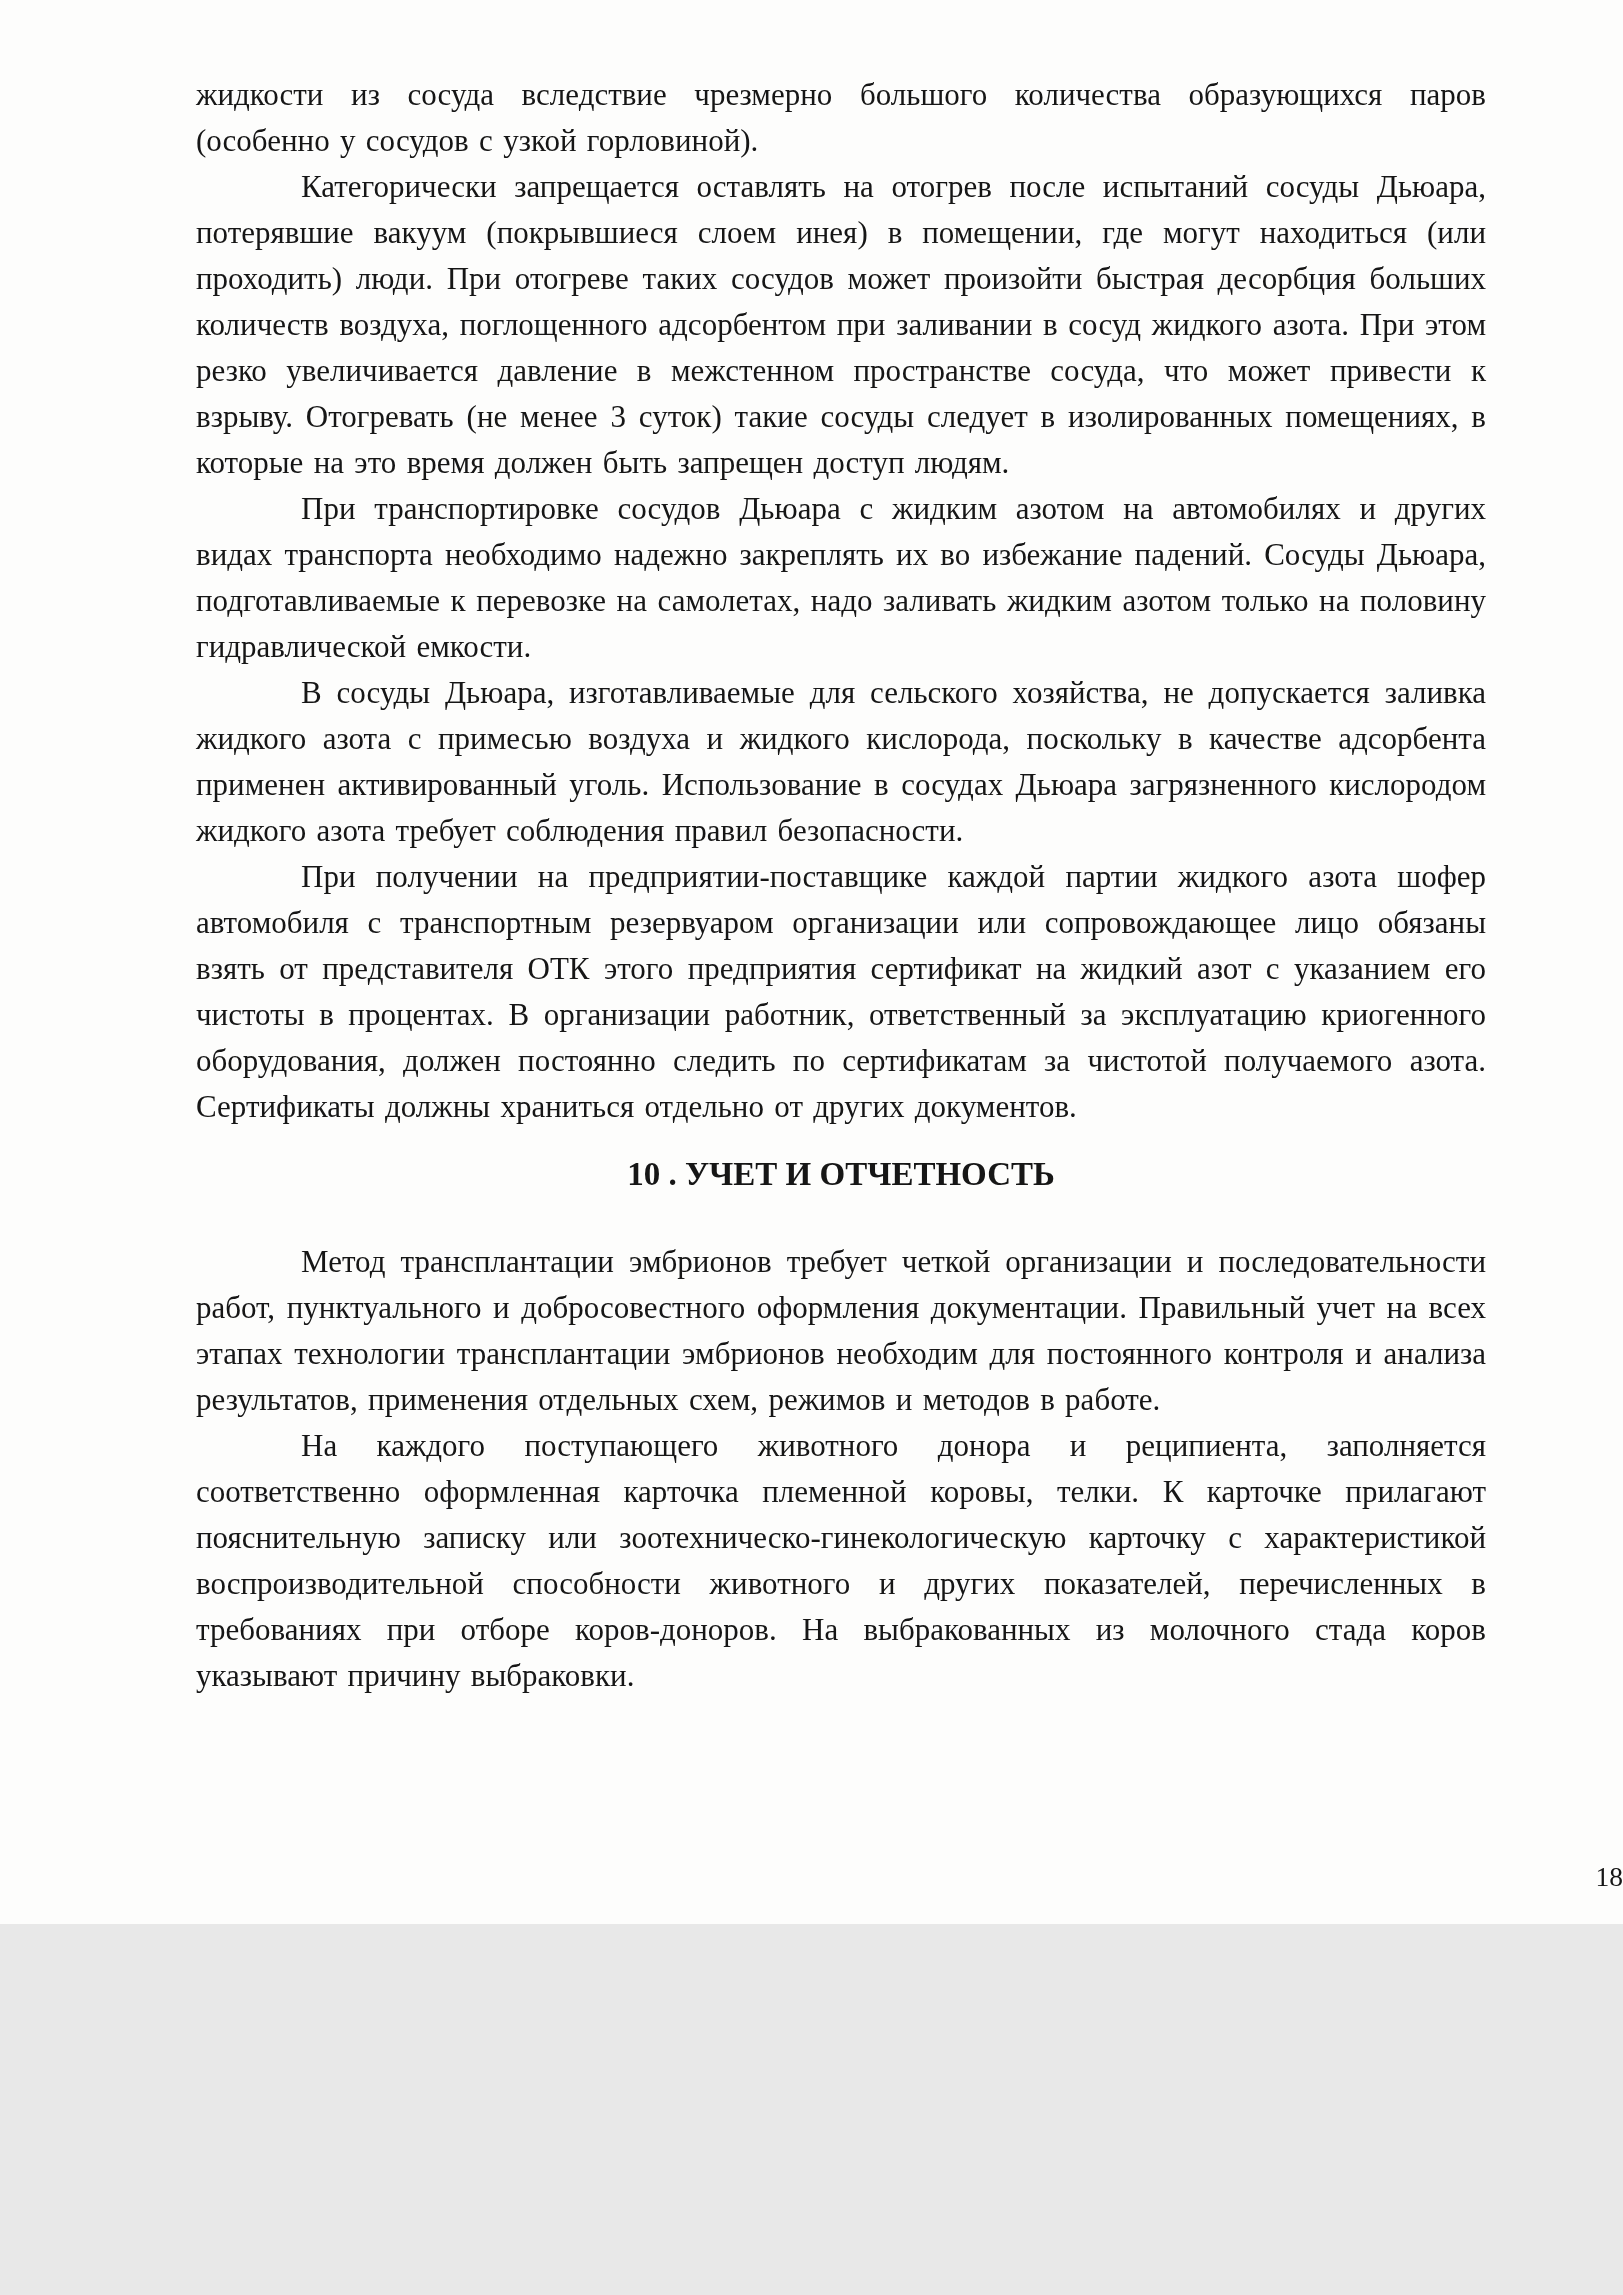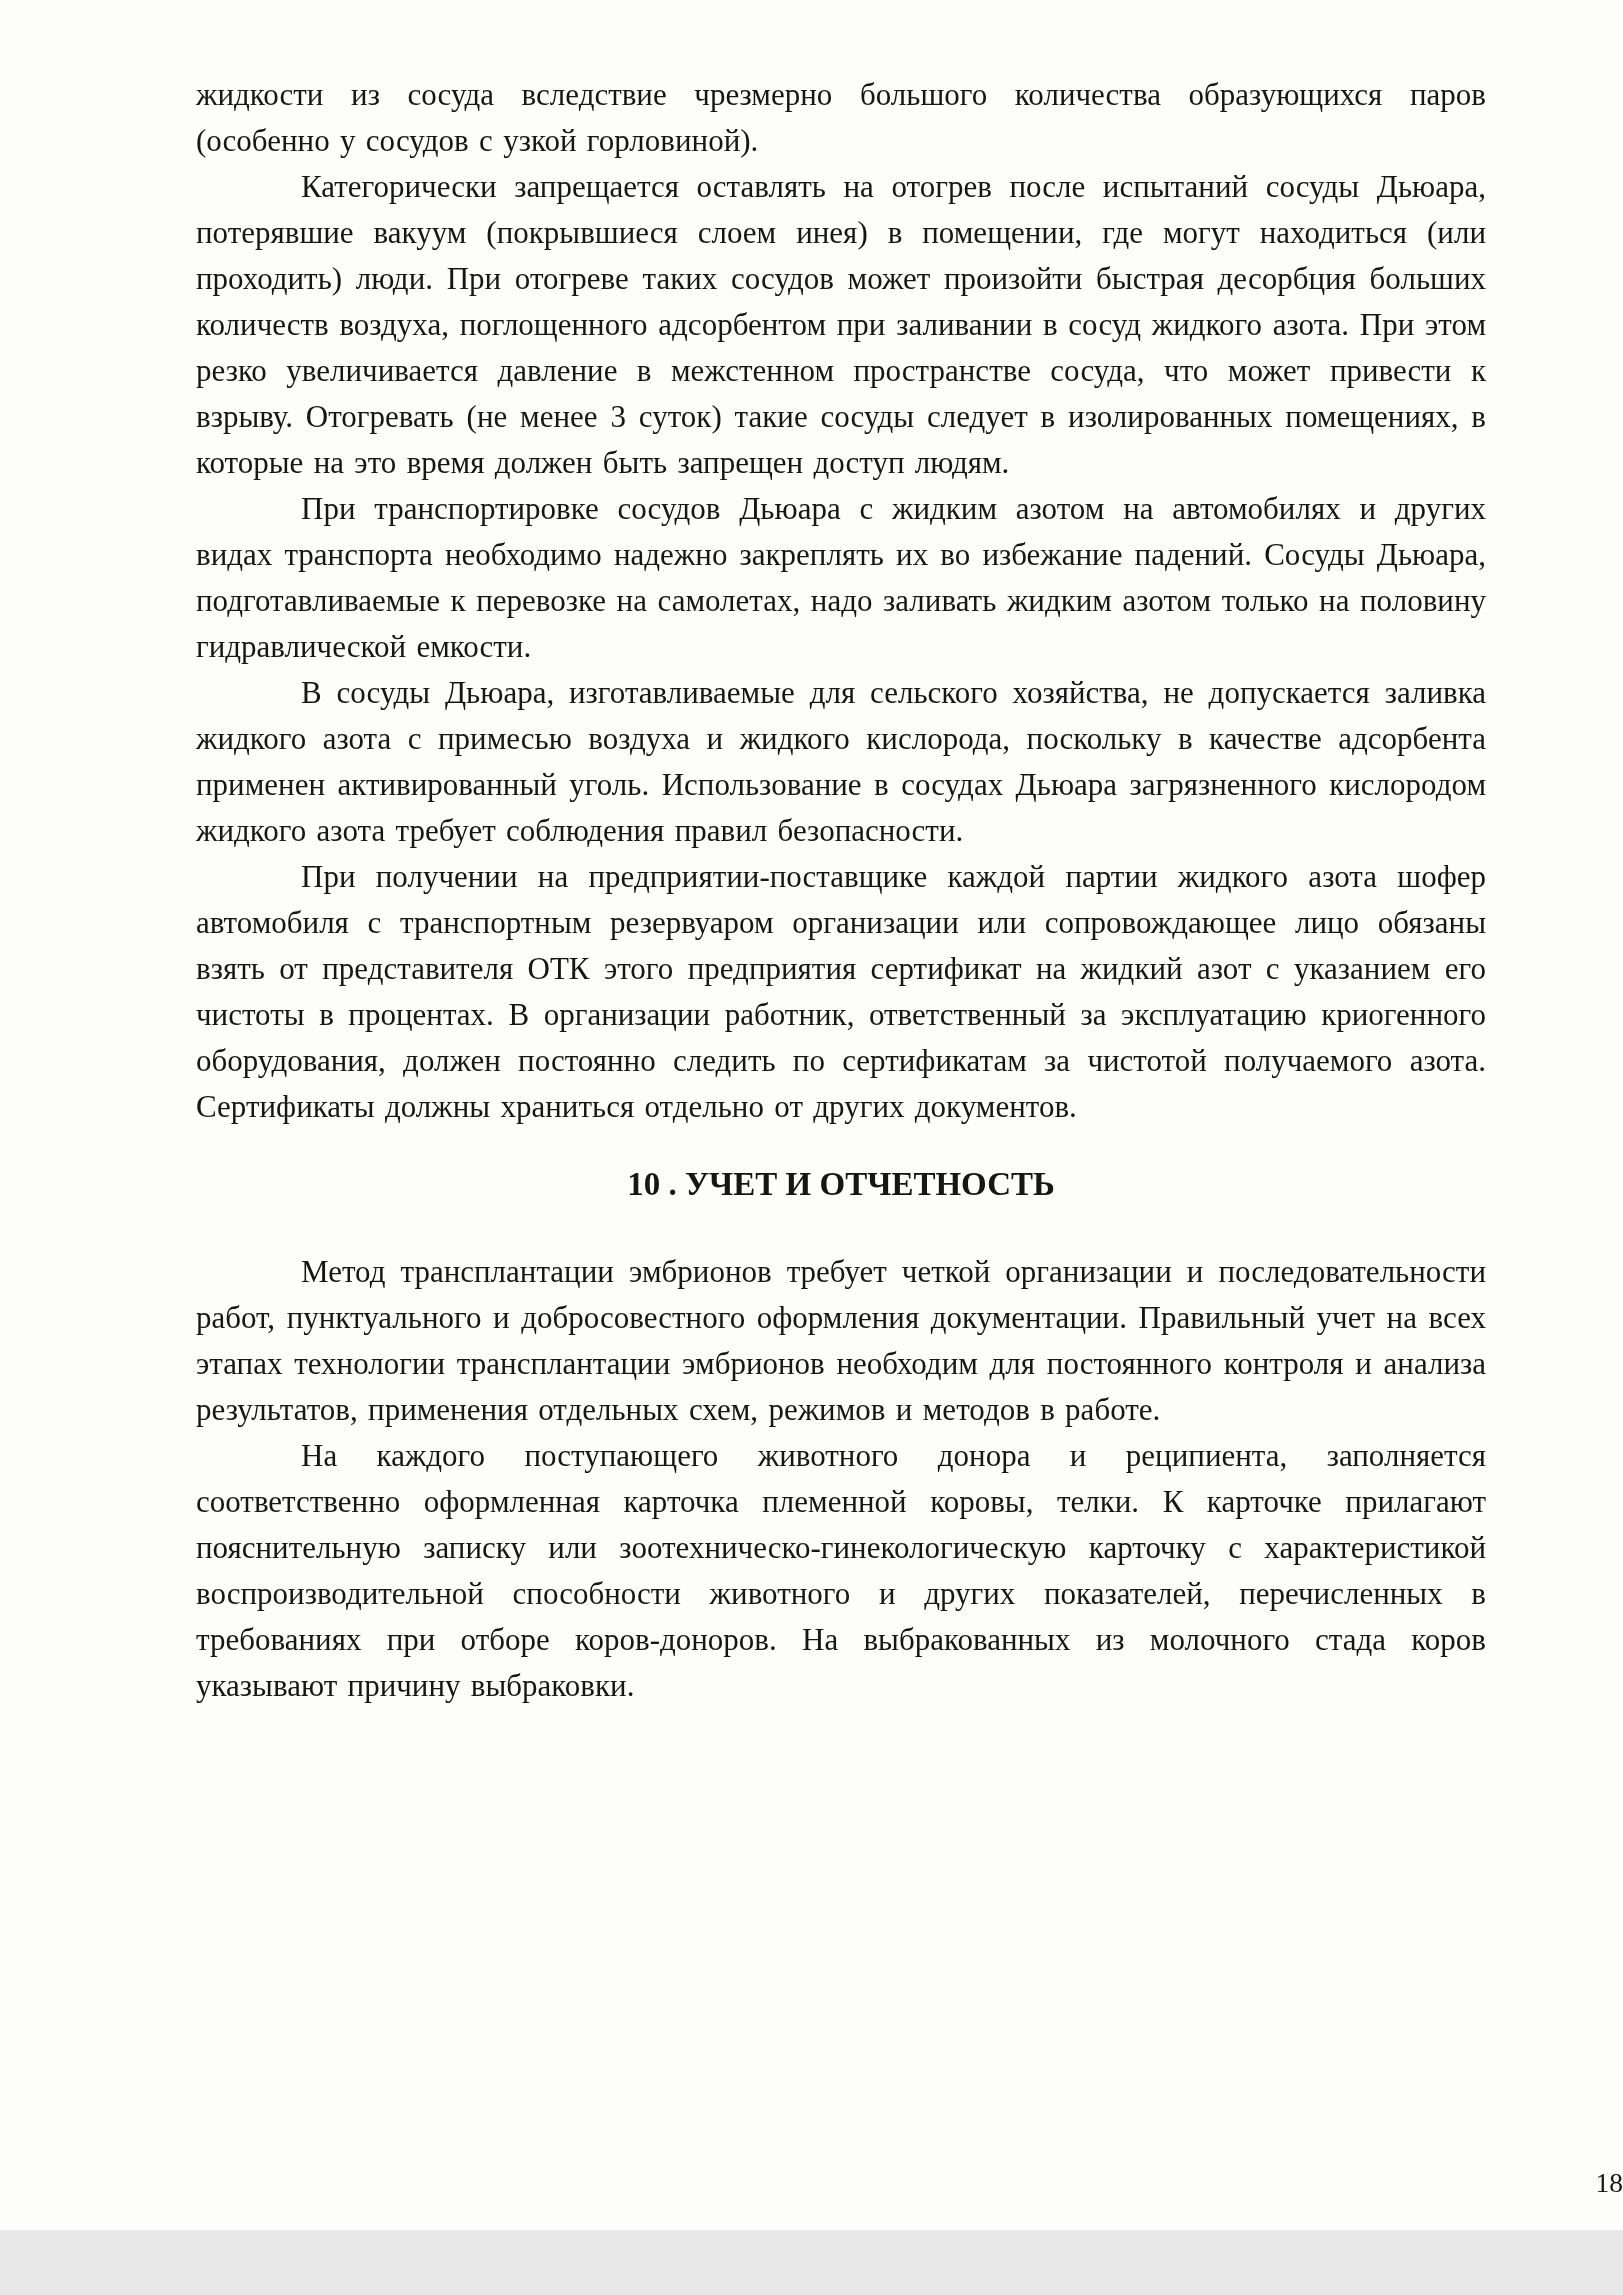--- a/index.html
+++ b/index.html
@@ -3,41 +3,41 @@
 <meta charset="utf-8">
 <style>
   html, body {
     margin: 0;
     padding: 0;
     background: #e8e8e8;
   }
   .page {
     position: relative;
     width: 1623px;
-    height: 2230px;
+    height: 1924px;
     margin: 0 auto;
     background: #fdfdfc;
     color: #161616;
     font-family: "Liberation Serif", "DejaVu Serif", serif;
     font-size: 31px;
     line-height: 46px;
     box-sizing: border-box;
     padding: 72px 137px 39px 196px;
   }
   .para {
     margin: 0;
     text-align: justify;
     text-indent: 105px;
     word-spacing: 2.6px;
   }
   .para.no-indent {
     text-indent: 0;
   }
   .section-heading {
-    margin: 31px 0 42px 0;
+    margin: 21px 0 42px 0;
     text-align: center;
     font-weight: bold;
     font-size: 33px;
     text-indent: 0;
   }
   .page-number {
     position: absolute;
     bottom: 34px;
     left: 0;
     right: 0;

